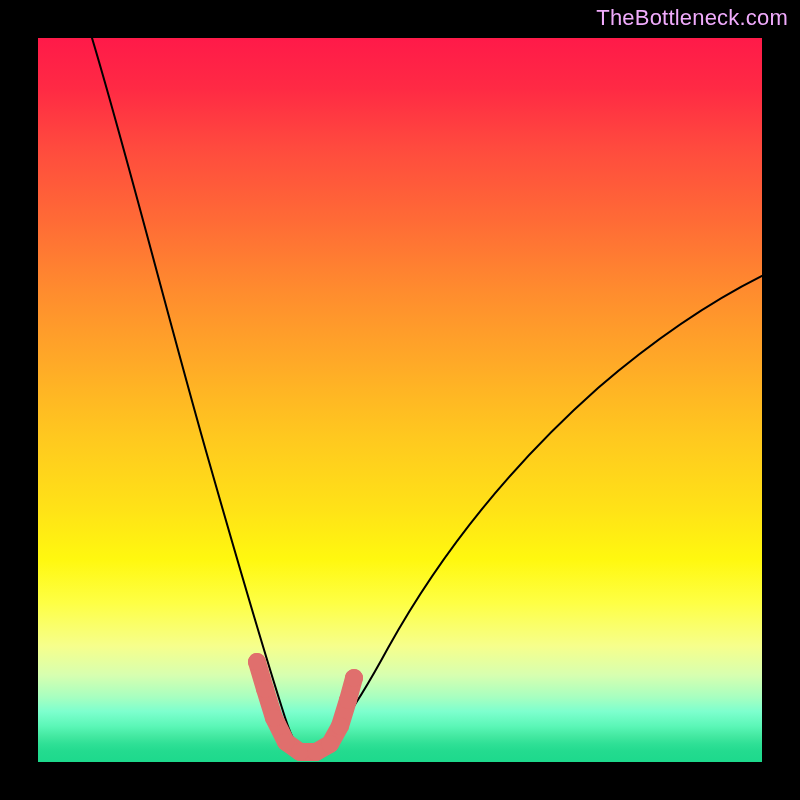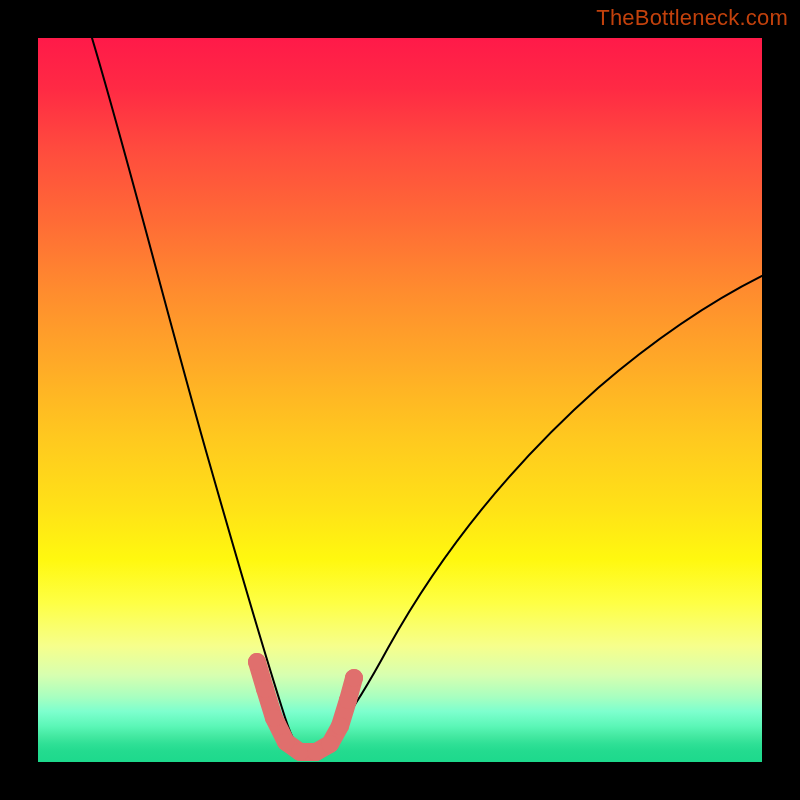--- a/index.html
+++ b/index.html
@@ -44,21 +44,21 @@
       #42e8a0 96.5%,
       #2fe096 97.5%,
       #23db8f 98.5%,
       #1dd98c 100%
     );
   }
   .watermark {
     position: absolute;
     top: 5px;
     right: 12px;
-    color: #c2410c;
+    color: #f0abfc;
     font-size: 22px;
     letter-spacing: 0.2px;
     font-weight: 400;
   }
   svg.curves {
     position: absolute;
     left: 0;
     top: 0;
     width: 724px;
     height: 724px;

